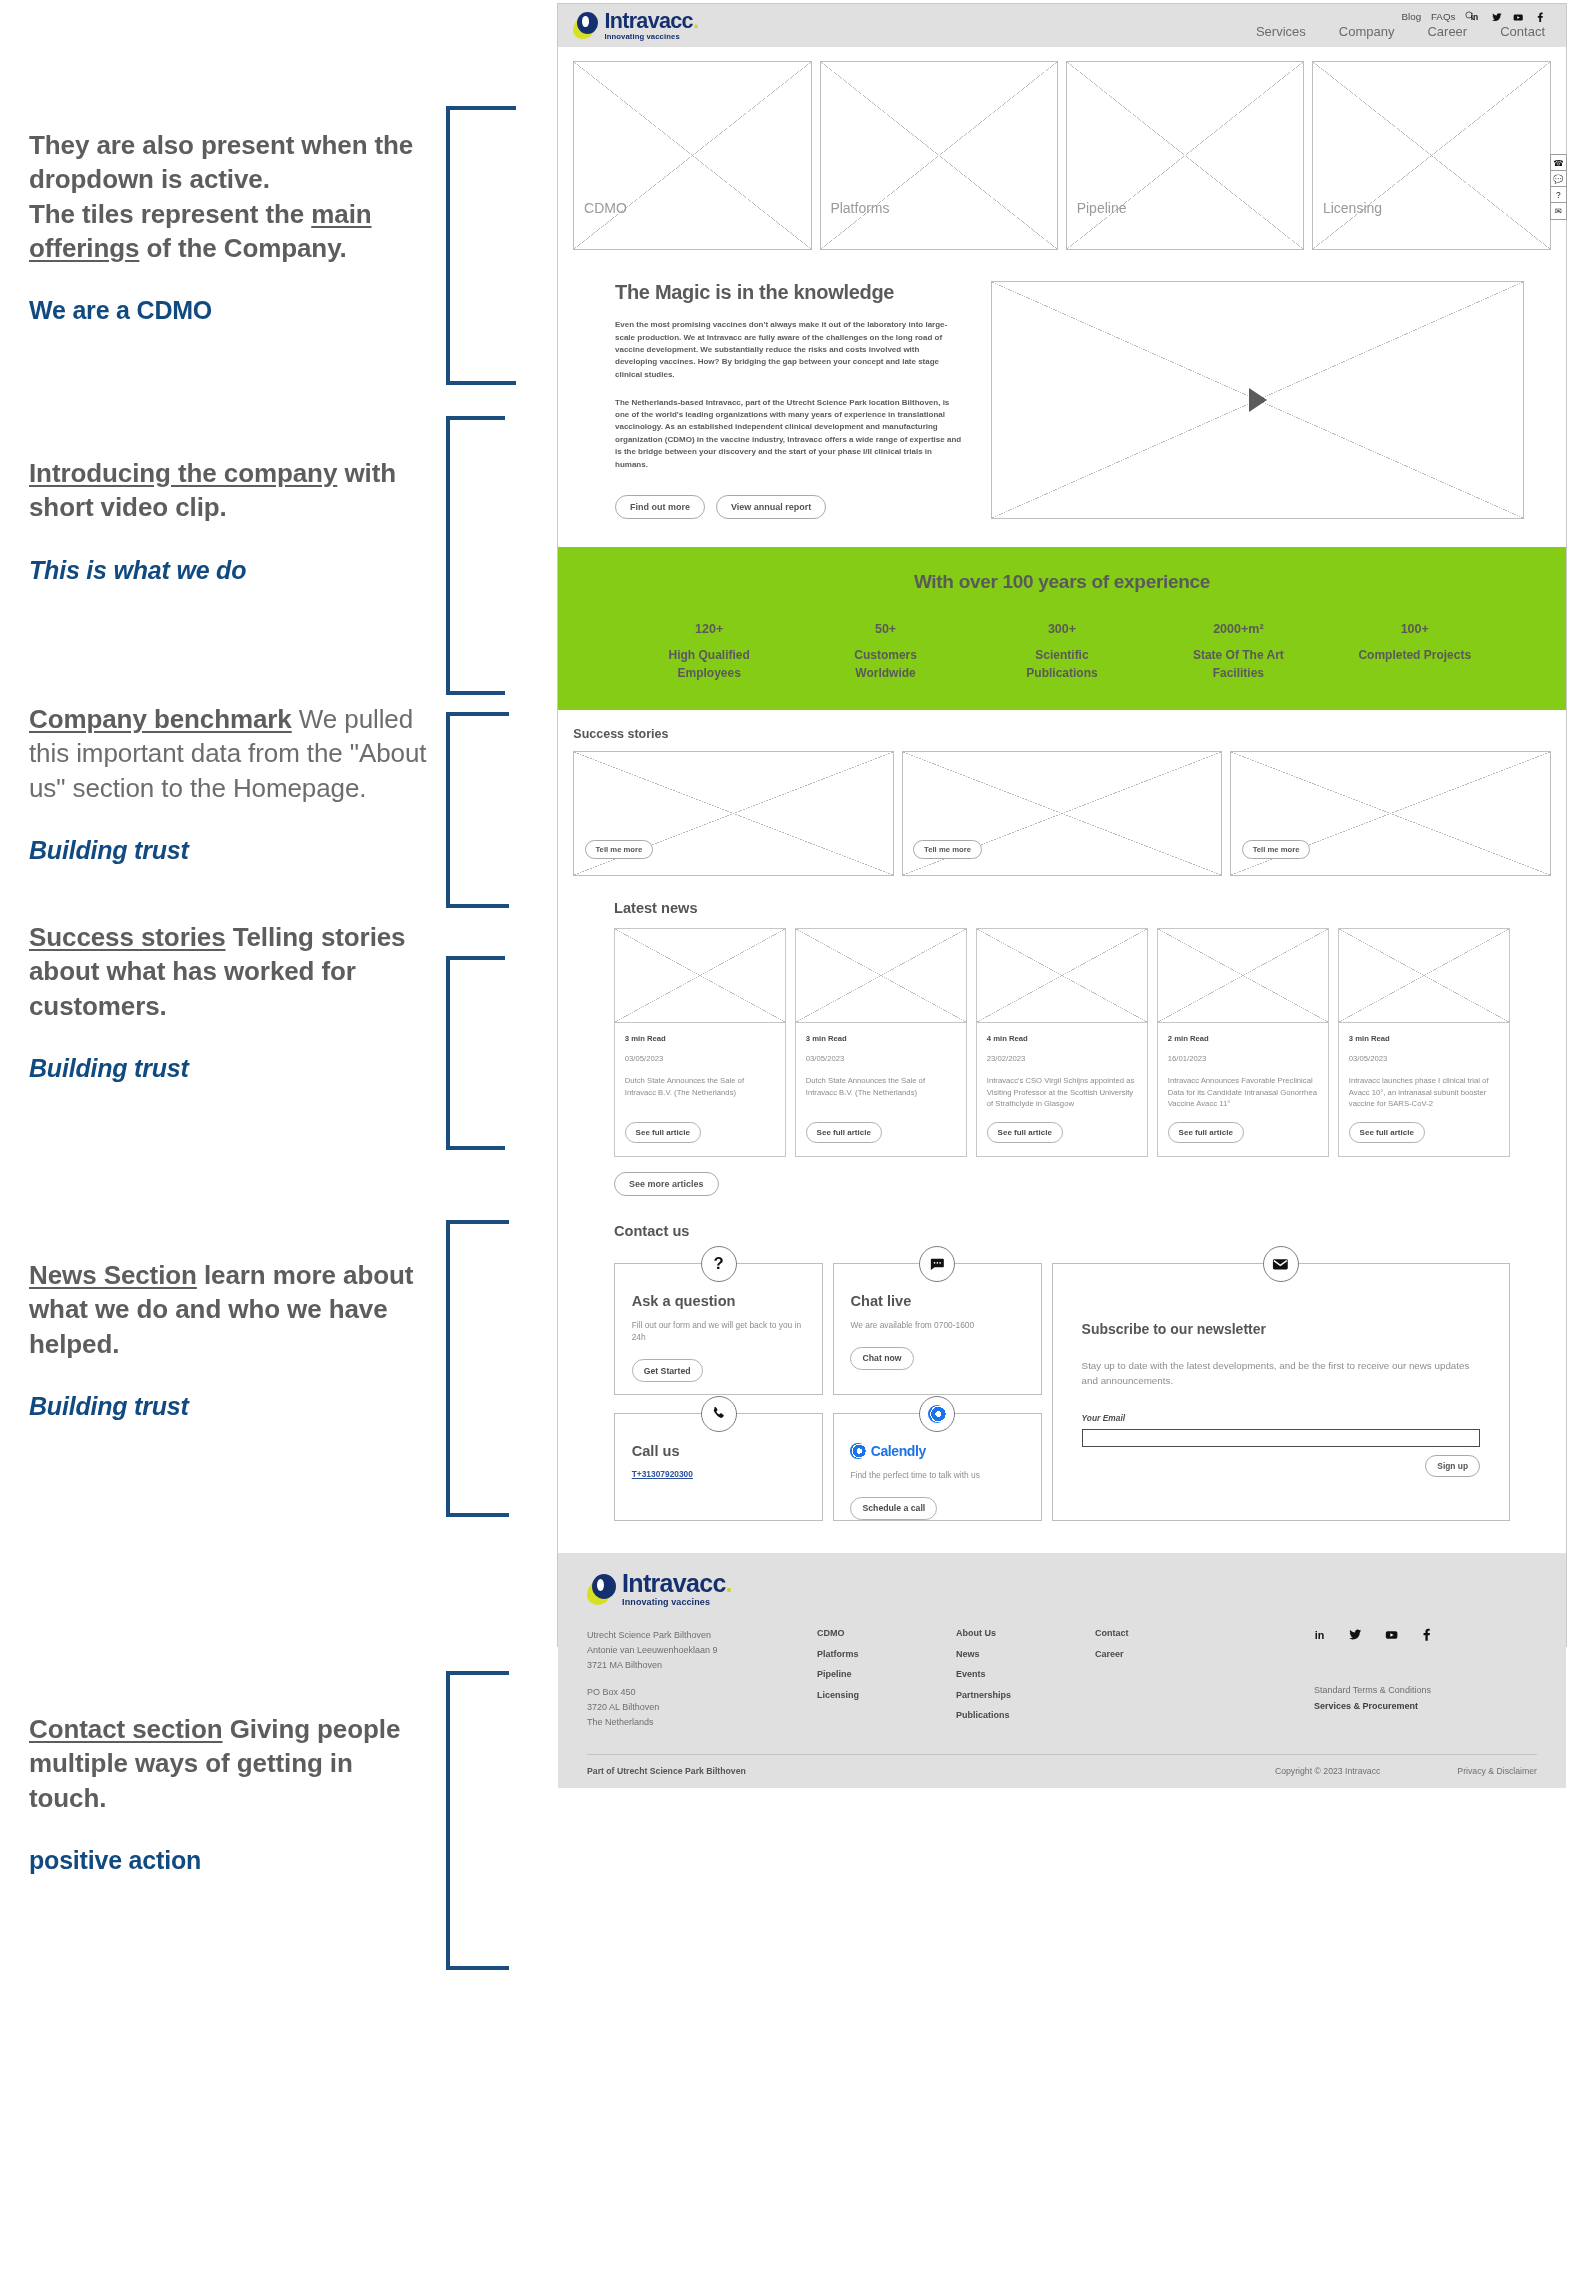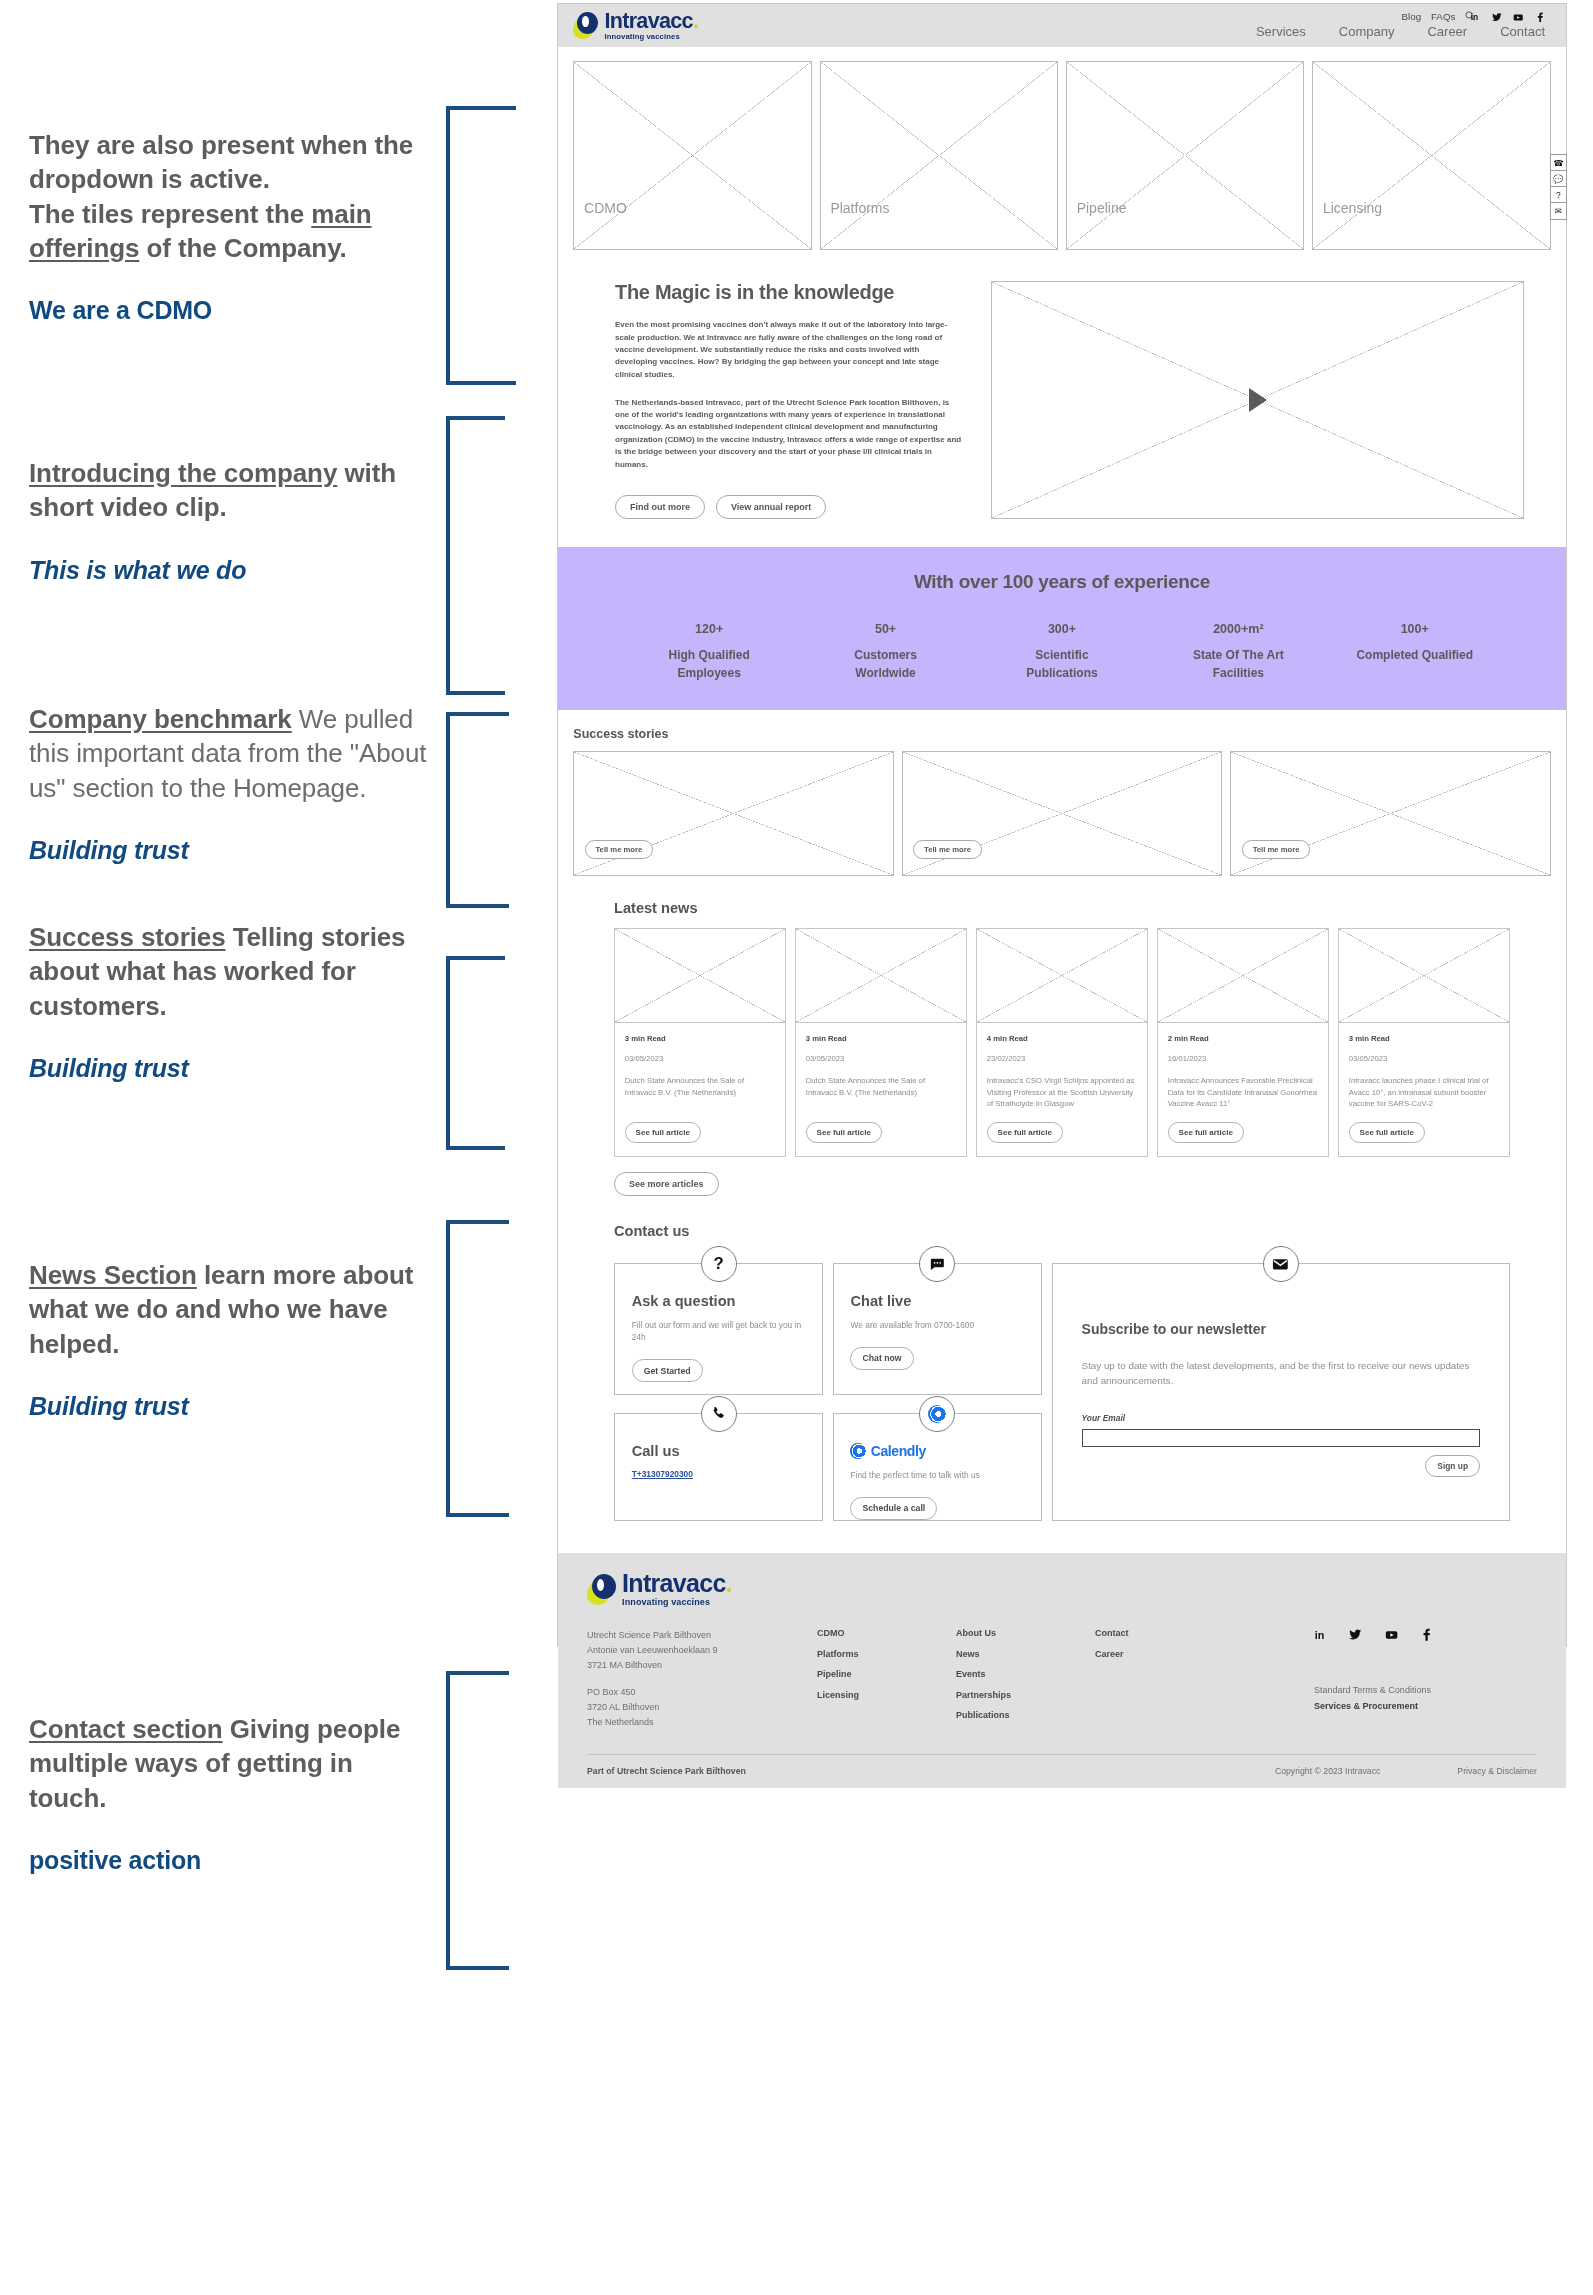--- a/index.html
+++ b/index.html
@@ -117,21 +117,21 @@
     font-size:9px; color:#555; font-weight:700; background:#fff; white-space:nowrap;
   }
   .k-video { flex:1; border:0.7px solid #bdbdbd; position:relative; min-height:223px; }
   .play-tri {
     position:absolute; left:50%; top:50%; transform:translate(-50%,-50%);
     width:0;height:0;border-left:18px solid #5b5b5b;
     border-top:12px solid transparent; border-bottom:12px solid transparent; z-index:3;
   }
 
   
-  .stats { background:#c4b5fd; padding:24px 0 28px 0; }
+  .stats { background:#84cc16; padding:24px 0 28px 0; }
   .stats-title {
     text-align:center; font-size:19px; font-weight:700; color:#5a5a5a; letter-spacing:-0.3px;
   }
   .stats-row { display:flex; justify-content:space-around; margin-top:29px; padding:0 63px; }
   .stat { text-align:center; width:125px; }
   .stat-num { font-size:12.5px; font-weight:700; color:#5a5a5a; }
   .stat-lbl { font-size:12px; font-weight:700; color:#5a5a5a; margin-top:11px; line-height:1.45; }
 
   
   .sec-pad { padding:16.7px 15.3px 0 15.3px; }
@@ -376,21 +376,21 @@
       <div class="stat">
         <div class="stat-num">300+</div>
         <div class="stat-lbl">Scientific Publications</div>
       </div>
       <div class="stat">
         <div class="stat-num">2000+m²</div>
         <div class="stat-lbl">State Of The Art Facilities</div>
       </div>
       <div class="stat">
         <div class="stat-num">100+</div>
-        <div class="stat-lbl">Completed Qualified</div>
+        <div class="stat-lbl">Completed Projects</div>
       </div>
     </div>
   </div>
 
   <div class="sec-pad">
     <div class="sec-head">Success stories</div>
     <div class="stories">
       <div class="story xbox">
         <span class="pill small">Tell me more</span>
       </div>

